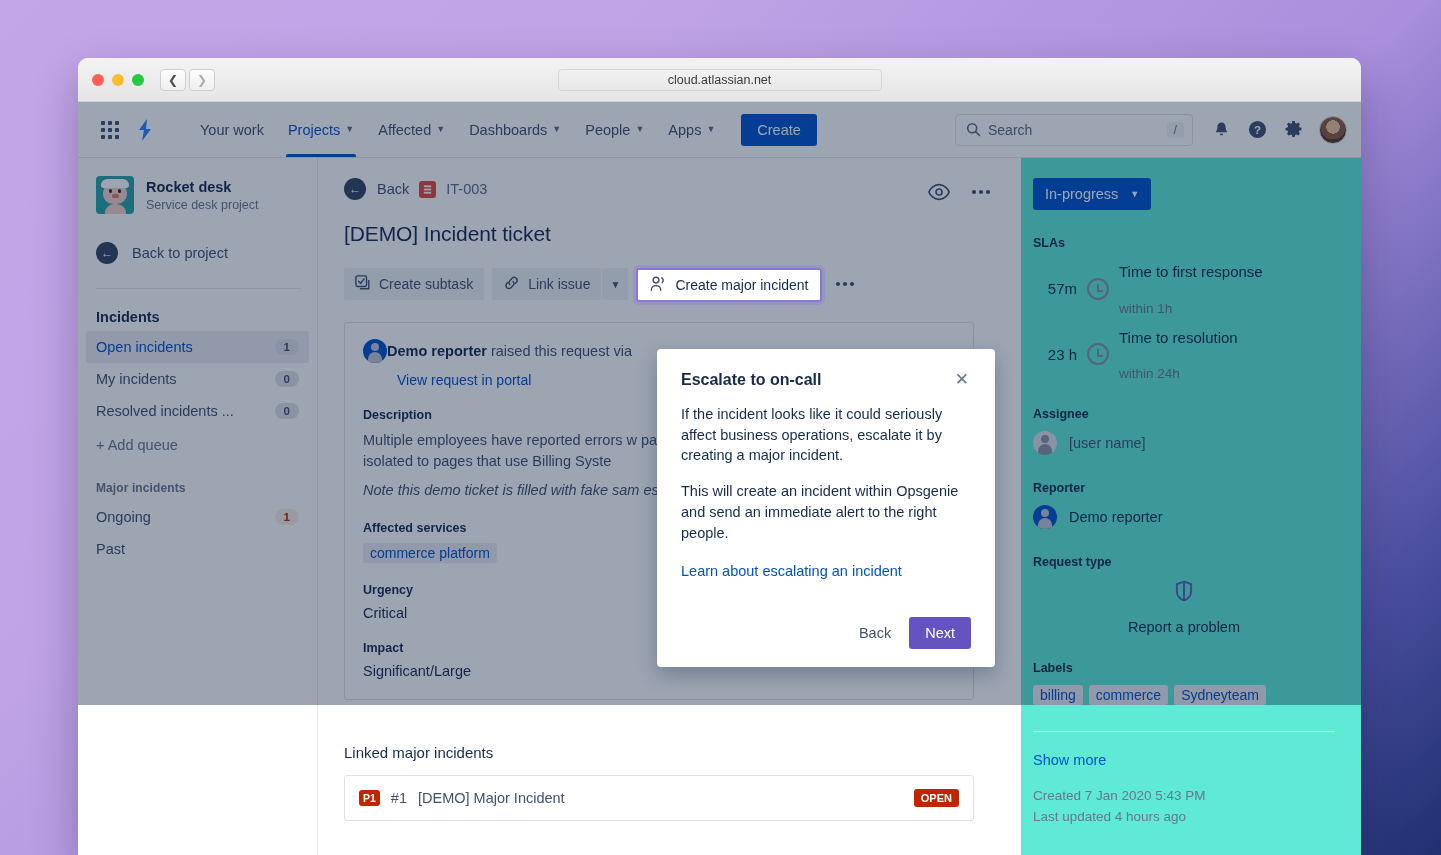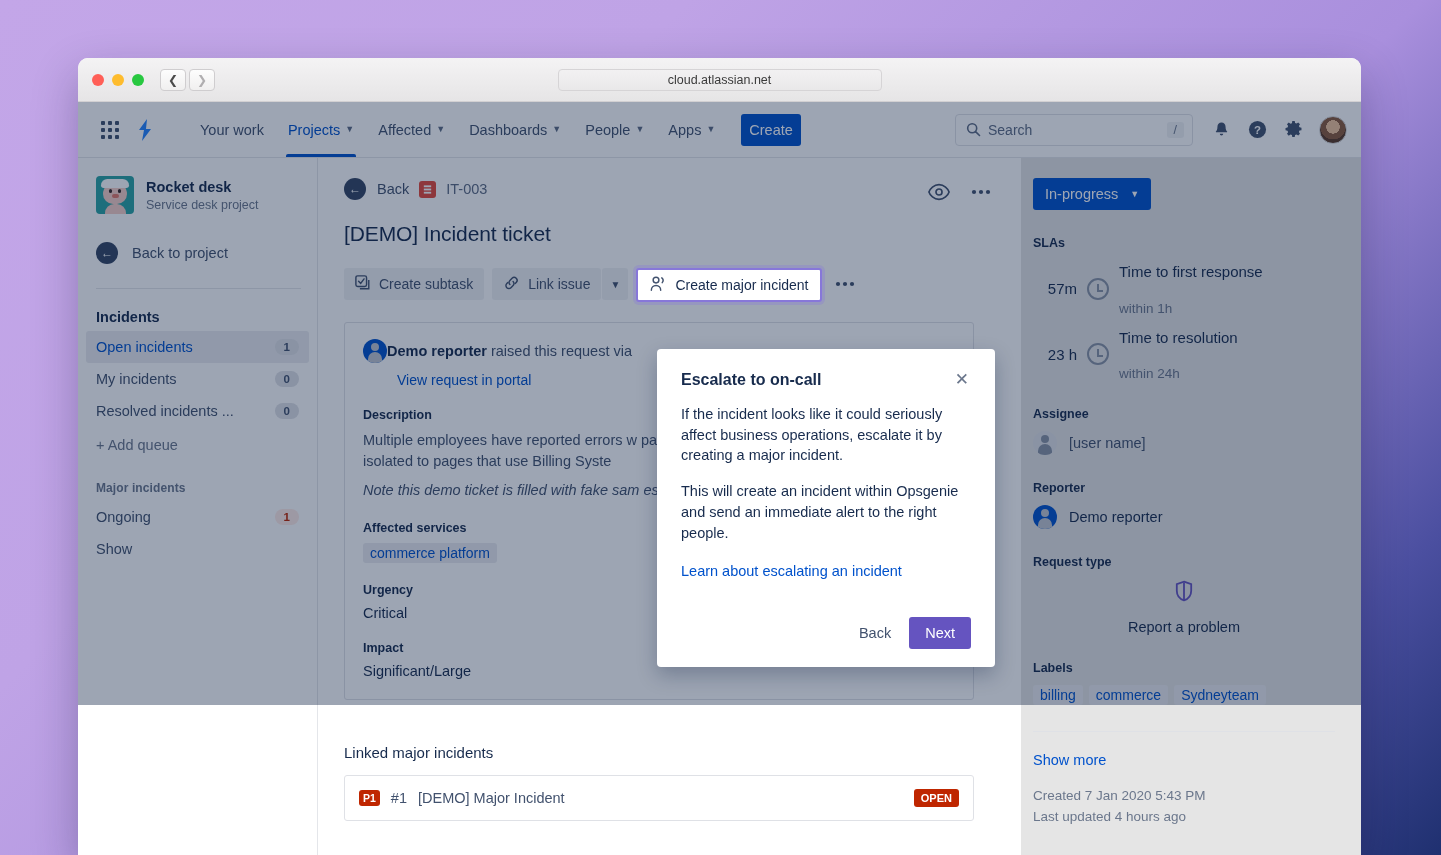--- a/index.html
+++ b/index.html
@@ -79,21 +79,21 @@
   .navitem.active { color: #0052cc; font-weight: 500; }
   .navitem.active::after {
     content: ""; position: absolute; left: 10px; right: 10px; bottom: 0;
     height: 3px; background: #0052cc; border-radius: 2px 2px 0 0;
   }
   .caret { font-size: 9px; color: #5e6c84; line-height: 1; }
   .create-btn {
     margin-left: 14px;
     background: #0052cc; color: #fff;
     font-size: 14.5px; font-weight: 500;
-    padding: 8px 8px; border-radius: 3px; border: none;
+    padding: 8px 16px; border-radius: 3px; border: none;
   }
   .navright { margin-left: auto; display: flex; align-items: center; gap: 4px; }
   .searchbox {
     width: 238px; height: 32px;
     border: 1px solid #dfe1e6; border-radius: 4px;
     display: flex; align-items: center; gap: 7px;
     padding: 0 8px 0 10px;
     color: #5e6c84; font-size: 14px;
     margin-right: 8px;
   }
@@ -269,21 +269,21 @@
   .linked-name { font-size: 14.5px; color: #42526e; }
   .open-badge {
     margin-left: auto; background: #bf2600; color: #fff;
     font-size: 11px; font-weight: 700; border-radius: 3px; padding: 3px 7px;
   }
 
   
   .rightpanel {
     width: 340px; flex-shrink: 0;
     padding: 20px 26px 0 12px;
-    background: #e5e5e5;
+    background: #5eead4;
   }
   .status-btn {
     background: #0052cc; color: #fff;
     border: none; border-radius: 3px;
     height: 32px; padding: 0 12px;
     display: inline-flex; align-items: center; gap: 12px;
     font-size: 14.5px; font-weight: 500;
   }
   .rp-label { font-size: 12.5px; font-weight: 700; color: #172b4d; margin-top: 26px; }
   .sla-row { display: flex; align-items: center; gap: 10px; margin-top: 12px; padding-left: 2px; }
@@ -490,21 +490,21 @@
 
         <div class="sb-addqueue">+ Add queue</div>
 
         <div class="sb-group-label">Major incidents</div>
 
         <div class="sb-item">
           <span>Ongoing</span>
           <span class="sb-badge red">1</span>
         </div>
         <div class="sb-item">
-          <span>Show</span>
+          <span>Past</span>
         </div>
       </div>
 
       <div class="main">
         <div class="crumbrow">
           <div class="crumb-back">
             <span class="circle-arrow">←</span>
             <span>Back</span>
           </div>
           <div class="issuetype-icon">

